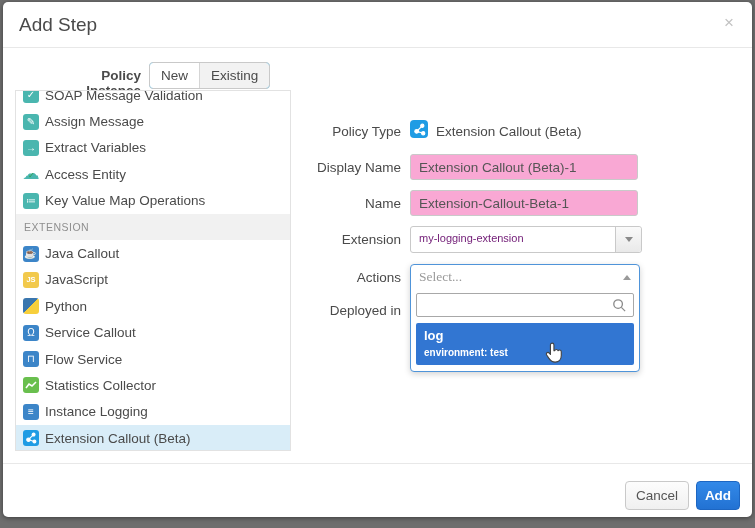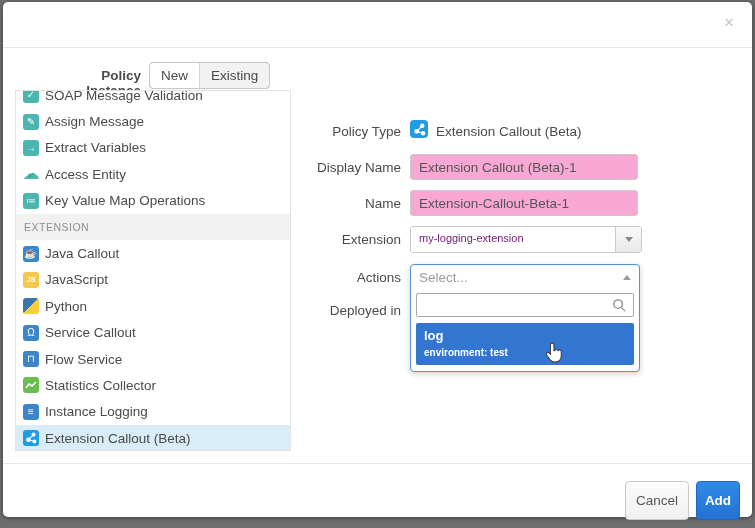--- a/index.html
+++ b/index.html
@@ -60,45 +60,46 @@
   .xsel-btn { width:26px; background:linear-gradient(#fafafa,#e9e9e9); border-left:1px solid #c9c9c9;
               border-radius:0 3px 3px 0; display:flex; align-items:center; justify-content:center; }
   .caret-down { width:0; height:0; border-left:4px solid transparent; border-right:4px solid transparent;
                 border-top:5px solid #8a8a8a; }
   .caret-up { width:0; height:0; border-left:4px solid transparent; border-right:4px solid transparent;
               border-bottom:5px solid #9a9a9a; }
 
   
   .dropdown { position:absolute; left:407px; top:262px; width:230px; background:#fff;
               border:1px solid #4f94d9; border-radius:4px; box-shadow:0 2px 6px rgba(0,0,0,.18); z-index:5; }
-  .dd-header { height:24px; display:flex; align-items:center; padding:0 8px; cursor:pointer; }
+  .dd-header { height:24px; display:flex; align-items:center; padding:0 8px; cursor:pointer;font-family:Liberation Serif, serif; }
   .dd-placeholder { flex:1; font-size:13.5px; color:#9a9a9a; }
   .dd-search-wrap { padding:4px 5px 5px; position:relative; }
   .dd-search { width:100%; height:24px; border:1px solid #a8a8a8; border-radius:2px; padding:0 26px 0 6px;
                font-family:"Liberation Sans", sans-serif; font-size:13px; }
   .dd-mag { position:absolute; right:12px; top:9px; }
   .dd-option { margin:1px 5px 6px; background:#3276d2; border-radius:2px; padding:4px 8px; cursor:pointer; }
   .dd-opt-name { color:#fff; font-size:13px; font-weight:bold; line-height:17px; }
   .dd-opt-detail { color:#fff; font-size:10px; font-weight:bold; line-height:17px; }
 
   
   .footer-divider { position:absolute; left:0; top:461px; width:100%; height:1px; background:#e8e8e8; }
-  .btn { position:absolute; top:479px; height:39px; border-radius:4px; font-family:"Liberation Sans", sans-serif;
+  .btn { position:absolute; top:479px; height:29px; border-radius:4px; font-family:"Liberation Sans", sans-serif;
          font-size:13.5px; cursor:pointer; }
   .btn-cancel { left:622px; width:64px; background:linear-gradient(#fdfdfd,#f0f0f0); border:1px solid #c9c9c9; color:#555; }
   .btn-add { left:693px; width:44px; background:linear-gradient(#3389e8,#2272d3); border:1px solid #1d66c2;
              color:#fff; font-weight:bold; }
 
   .cursor { position:absolute; left:540px; top:340px; z-index:9; }
 </style>
 </head>
 <body>
 
 <div class="modal">
 
+  <div class="modal-title">Add Step</div>
   <div class="close-x">×</div>
   <div class="header-divider"></div>
 
   <div class="pi-label">Policy Instance</div>
   <div class="segmented">
     <button class="seg selected">New</button>
     <button class="seg">Existing</button>
   </div>
 
   <div class="sidebar">

